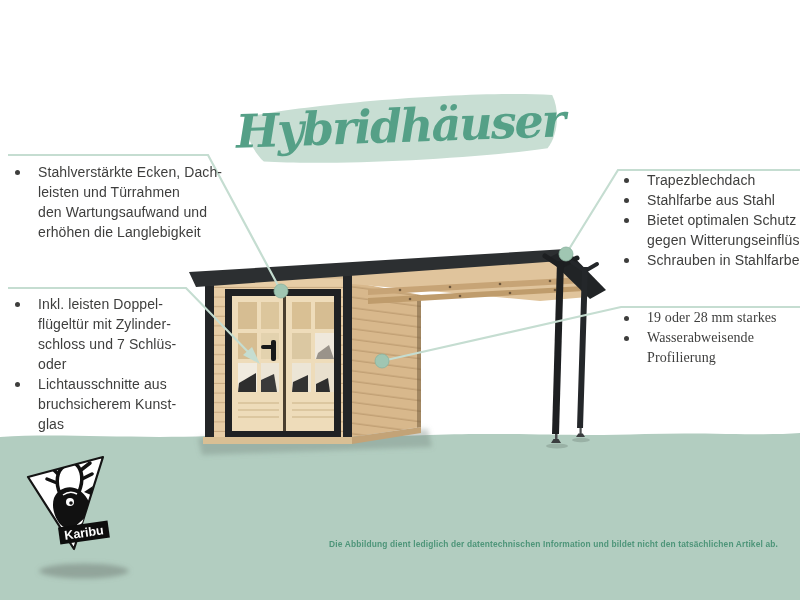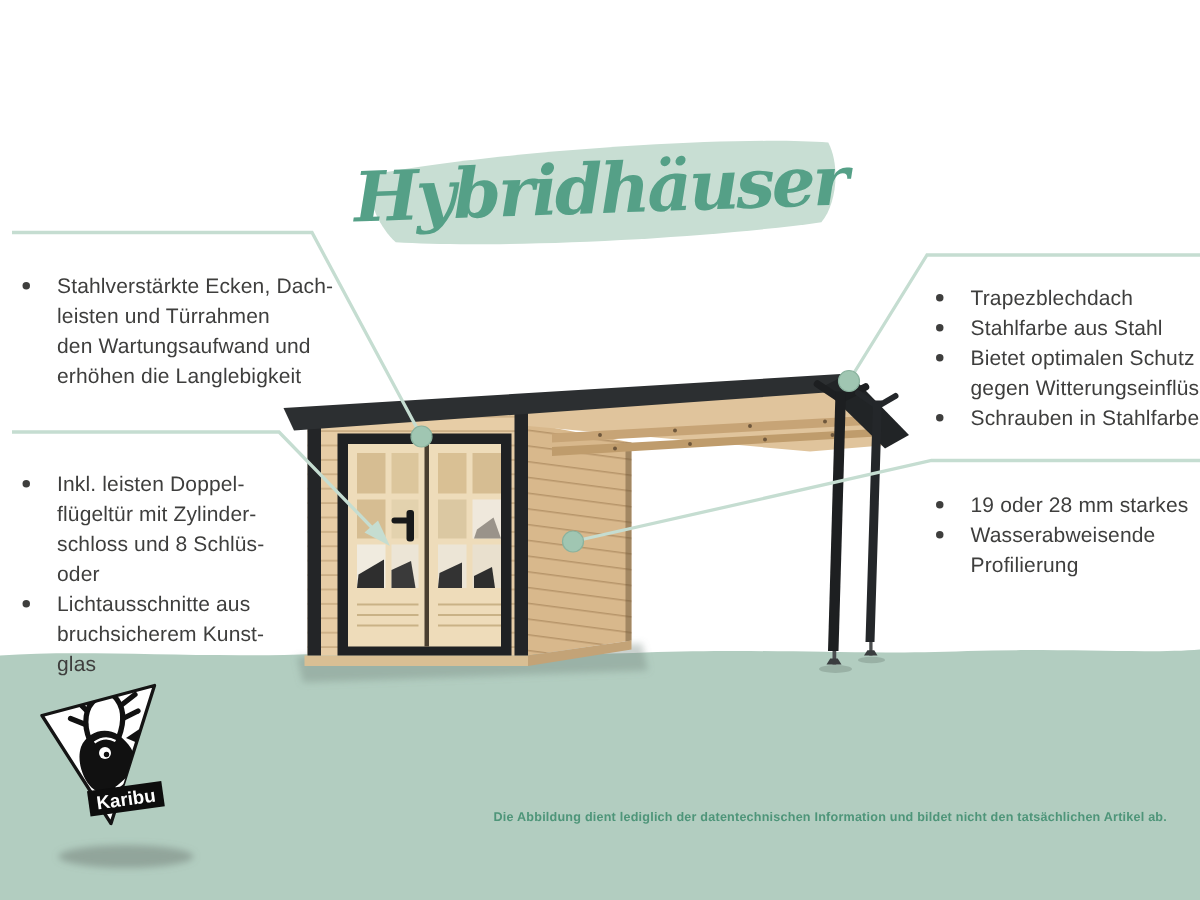--- a/index.html
+++ b/index.html
@@ -5,25 +5,25 @@
   html,body{margin:0;padding:0;}
   .page{position:relative;width:800px;height:600px;background:#ffffff;overflow:hidden;
         font-family:"Liberation Sans", sans-serif;color:#3e3e3d;}
   .layer{position:absolute;left:0;top:0;width:800px;height:600px;}
   
   .title{position:absolute;left:230px;top:92px;width:340px;height:72px;text-align:center;
          font-family:"DejaVu Serif", serif;font-style:italic;font-weight:bold;
          font-size:46px;line-height:68px;color:#55a087;letter-spacing:-2px;
          transform:rotate(-2deg);}
   
-  .fblock{position:absolute;width:225px;margin-top:18px;}
+  .fblock{position:absolute;width:225px;}
   .fb-lt{left:11px;top:162px;}
   .fb-lb{left:11px;top:294px;}
   .fb-rt{left:620px;top:170px;width:180px;}
-  .fb-rb{left:620px;top:308px;width:180px;}
+  .fb-rb{left:620px;top:308px;width:180px;font-family:Liberation Serif, serif;}
   .frow{display:flex;height:20px;align-items:flex-start;}
   .dot{flex:0 0 5px;width:5px;height:5px;border-radius:50%;background:#3e3e3d;
        margin:8px 0 0 4px;}
   .dot.hidden{visibility:hidden;}
   .ftext{margin-left:18px;font-size:14px;line-height:20px;white-space:nowrap;
          letter-spacing:0.1px;}
   
   .disclaimer{position:absolute;right:22px;top:539px;width:470px;text-align:right;
               font-size:8.4px;font-weight:bold;color:#4e9579;letter-spacing:0.15px;}
 </style>
@@ -216,21 +216,21 @@
     <div class="frow">
         <span class="dot"></span>
         <span class="ftext">Inkl. leisten Doppel-</span>
       </div>
     <div class="frow">
         <span class="dot hidden"></span>
         <span class="ftext">flügeltür mit Zylinder-</span>
       </div>
     <div class="frow">
         <span class="dot hidden"></span>
-        <span class="ftext">schloss und 8 Schlüs-</span>
+        <span class="ftext">schloss und 7 Schlüs-</span>
       </div>
     <div class="frow">
         <span class="dot hidden"></span>
         <span class="ftext">oder</span>
       </div>
     <div class="frow">
         <span class="dot"></span>
         <span class="ftext">Lichtausschnitte aus</span>
       </div>
     <div class="frow">

